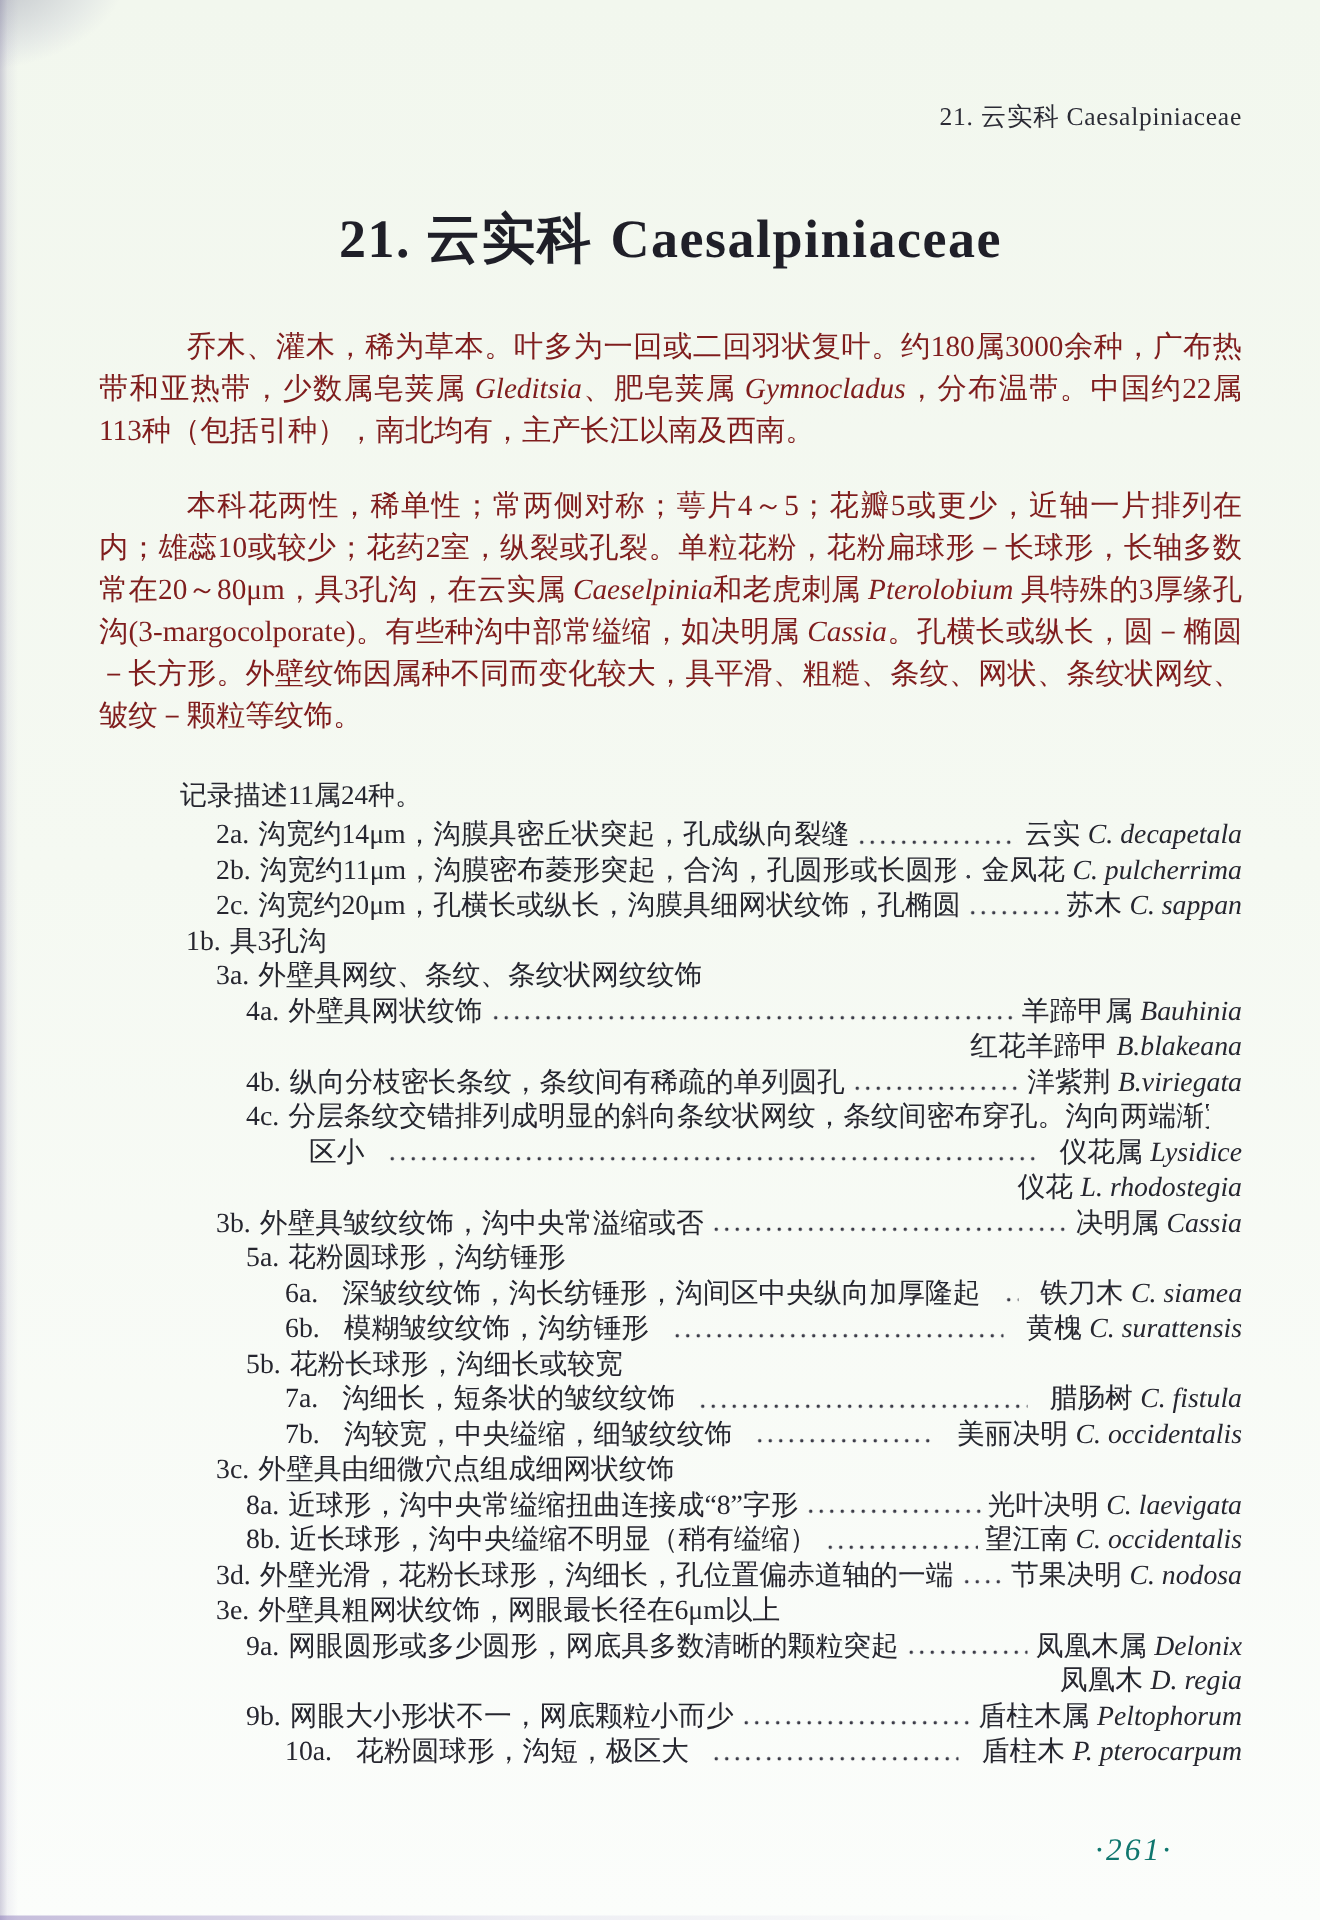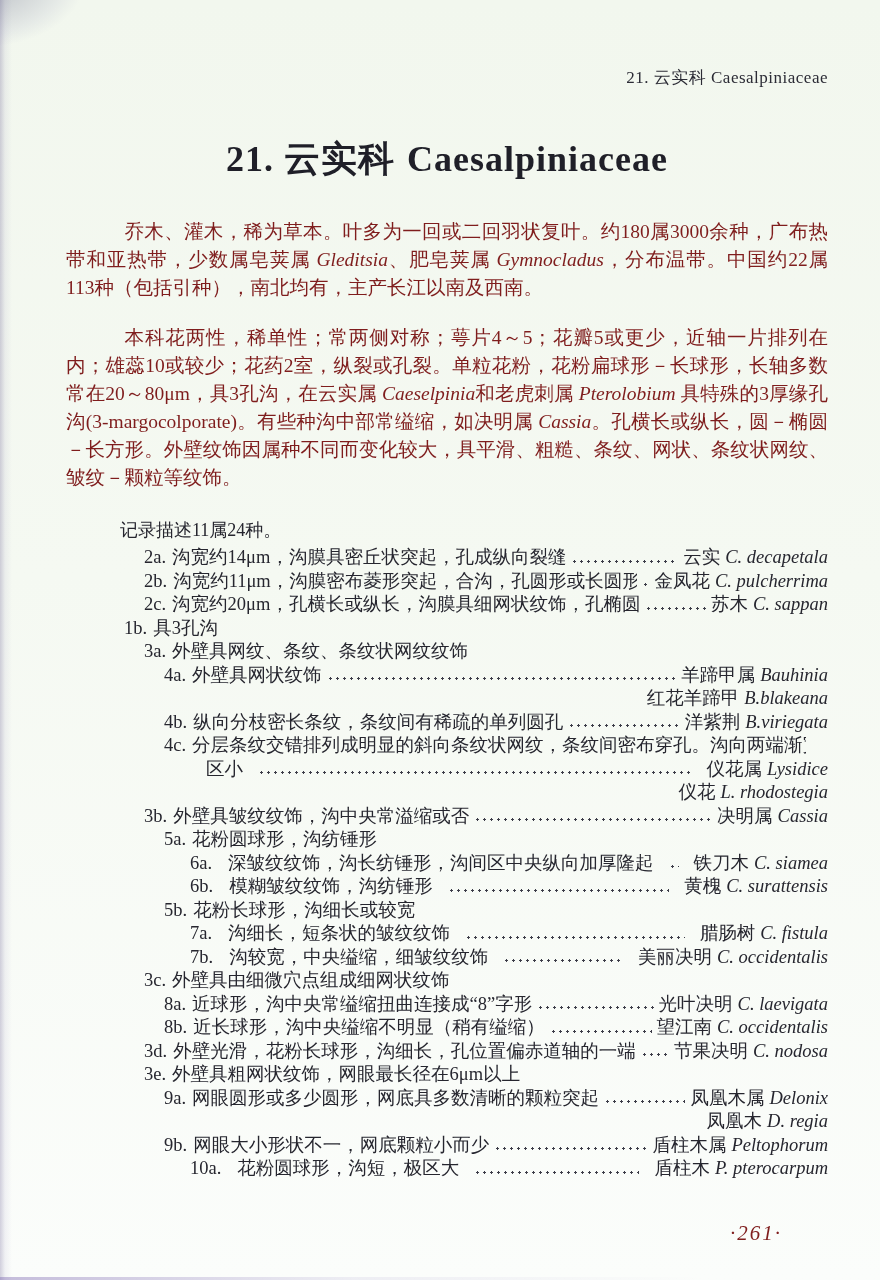--- a/index.html
+++ b/index.html
@@ -83,21 +83,21 @@
   .key-row.no-leader .leader { background: none; }
   .taxon-name { flex: 0 0 auto; }
   .taxon-la { font-style: italic; margin-left: 5px; }
   .page-number {
     margin-top: 40px;
     text-align: right;
     padding-right: 46px;
     font-size: 21px;
     font-style: italic;
     letter-spacing: 2px;
-    color: #7f1d1d;
+    color: #0f766e;
   }
 </style>
 </head>
 <body>
 
 <div class="page">
 
   <div class="running-header">21. 云实科  Caesalpiniaceae</div>
 
   <h1 class="page-title"><span>21. 云实科</span><span class="title-latin">Caesalpiniaceae</span></h1>

